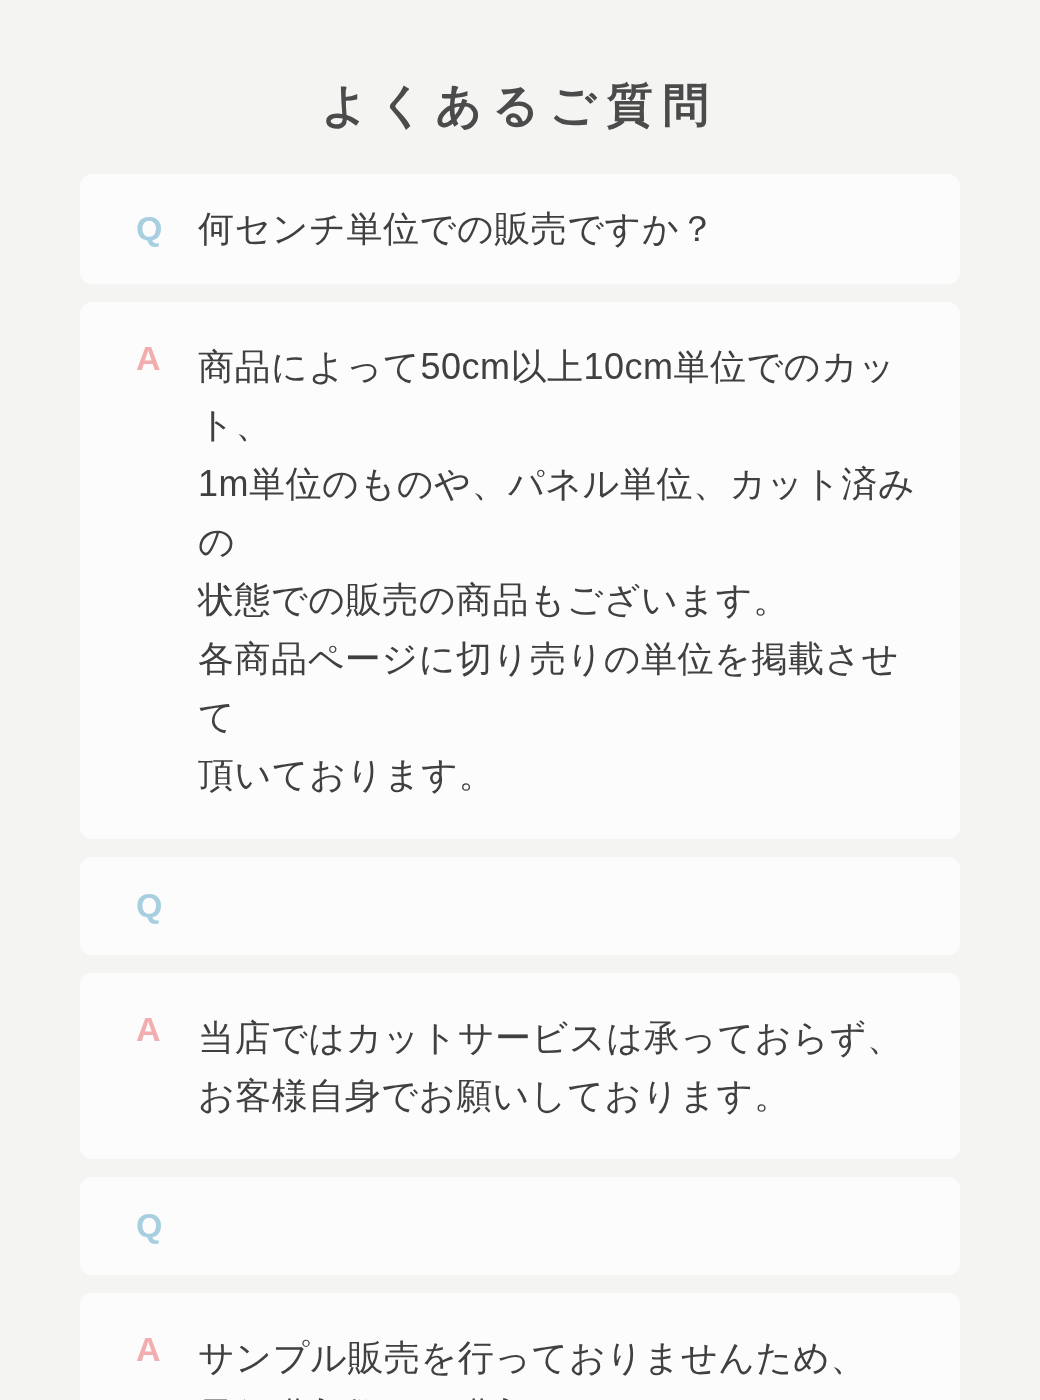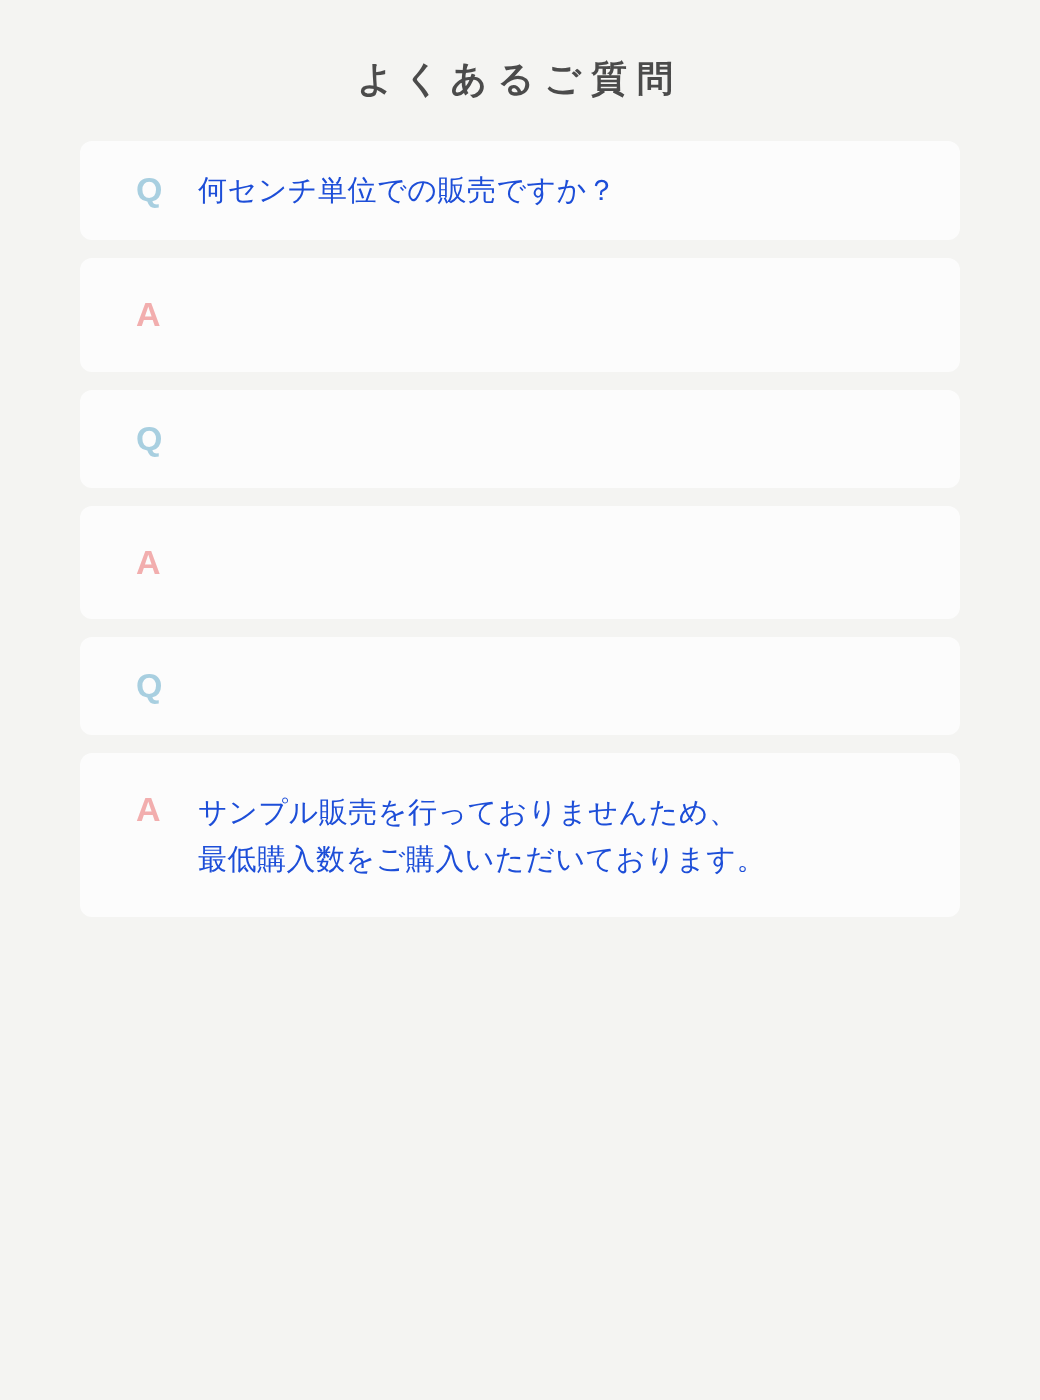--- a/index.html
+++ b/index.html
@@ -16,25 +16,25 @@
   }
   .page {
     width: 1040px;
     height: 1400px;
     box-sizing: border-box;
     padding: 0 80px;
     position: relative;
   }
   .page-title {
     text-align: center;
-    font-size: 36px;
+    font-size: 46px;
     font-weight: bold;
     letter-spacing: 10px;
     color: #4b4b4b;
-    padding-top: 56px;
+    padding-top: 76px;
     padding-bottom: 0;
     margin: 0;
     line-height: 1.3;
   }
   .faq-list {
     margin-top: 38px;
   }
   .card {
     background: #fcfcfc;
     border-radius: 12px;
@@ -58,23 +58,23 @@
     width: 62px;
     flex: 0 0 62px;
   }
   .marker.q {
     color: #a8cfe0;
   }
   .marker.a {
     color: #f2aeae;
   }
   .card-text {
-    font-size: 29px;
+    font-size: 36px;
     line-height: 1.62;
-    color: #1d4ed8;
+    color: #404040;
     letter-spacing: 0.5px;
     white-space: pre-line;
     flex: 1 1 auto;
     padding-top: 2px;
   }
   .card.question .card-text {
     padding-top: 0;
   }
 </style>
 </head>
@@ -86,28 +86,35 @@
 
   <div class="faq-list">
 
     <div class="card question">
       <span class="marker q">Q</span>
       <span class="card-text">何センチ単位での販売ですか？</span>
     </div>
 
     <div class="card answer">
       <span class="marker a">A</span>
+      <span class="card-text">商品によって50cm以上10cm単位でのカット、
+1m単位のものや、パネル単位、カット済みの
+状態での販売の商品もございます。
+各商品ページに切り売りの単位を掲載させて
+頂いております。</span>
     </div>
 
     <div class="card question">
       <span class="marker q">Q</span>
     </div>
 
     <div class="card answer">
       <span class="marker a">A</span>
+      <span class="card-text">当店ではカットサービスは承っておらず、
+お客様自身でお願いしております。</span>
     </div>
 
     <div class="card question">
       <span class="marker q">Q</span>
     </div>
 
     <div class="card answer">
       <span class="marker a">A</span>
       <span class="card-text">サンプル販売を行っておりませんため、
 最低購入数をご購入いただいております。</span>

